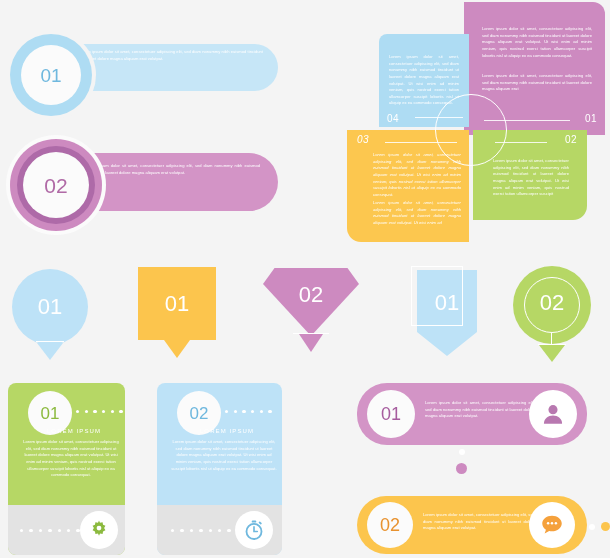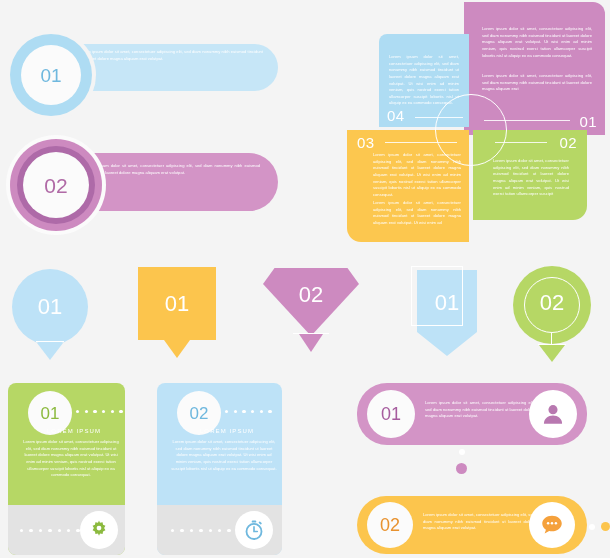--- a/index.html
+++ b/index.html
@@ -77,29 +77,29 @@
     position:absolute;left:17px;top:17px;width:66px;height:66px;border-radius:50%;
     background:#fbfbfb;display:flex;align-items:center;justify-content:center;
   }
   #banner2 .num{color:#b06aa6;font-size:21px;}
   #banner2 .txt{position:absolute;left:78px;top:28px;width:176px;}
 
   
   #quad{left:347px;top:2px;width:258px;height:245px;}
   .qbox{position:absolute;}
   .qlabel{
-    position:absolute;color:#ffffff;font-size:15px;letter-spacing:.4px;
+    position:absolute;color:#ffffff;font-size:10px;letter-spacing:.4px;
   }
   .qrule{position:absolute;height:1px;background:#ffffff;opacity:.85;}
   #q01{left:117px;top:0px;width:141px;height:133px;background:#cd8ac0;
        border-radius:0 12px 0 0;}
   #q04{left:32px;top:32px;width:90px;height:93px;background:#aedcf3;
        border-radius:8px 0 0 0;}
   #q03{left:0px;top:128px;width:122px;height:112px;background:#fbc košt;}
-  #q03{left:0px;top:128px;width:122px;height:112px;background:#fcc council;}
+  #q03{left:0px;top:128px;width:122px;height:112px;background:#fcc council;font-style:italic;}
   #q03{left:0px;top:128px;width:122px;height:112px;background:#fcc74f;
        border-radius:0 0 0 14px;}
   #q02{left:126px;top:128px;width:114px;height:90px;background:#b6d765;
        border-radius:0 0 14px 0;}
   #quad .circle-outline{
     position:absolute;left:88px;top:92px;width:72px;height:72px;border-radius:50%;
     border:1.3px solid #ffffff;box-sizing:border-box;
   }
   
   #pinA{left:12px;top:269px;width:82px;height:92px;}

